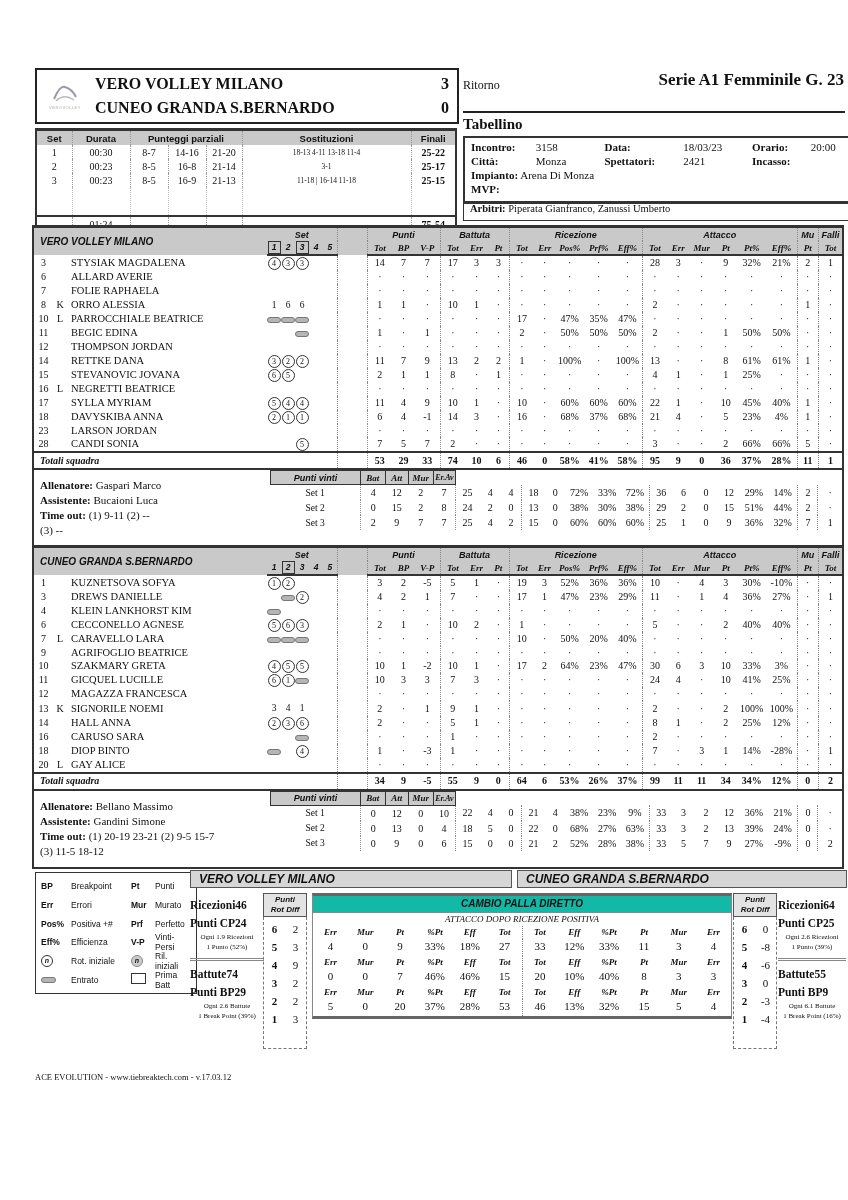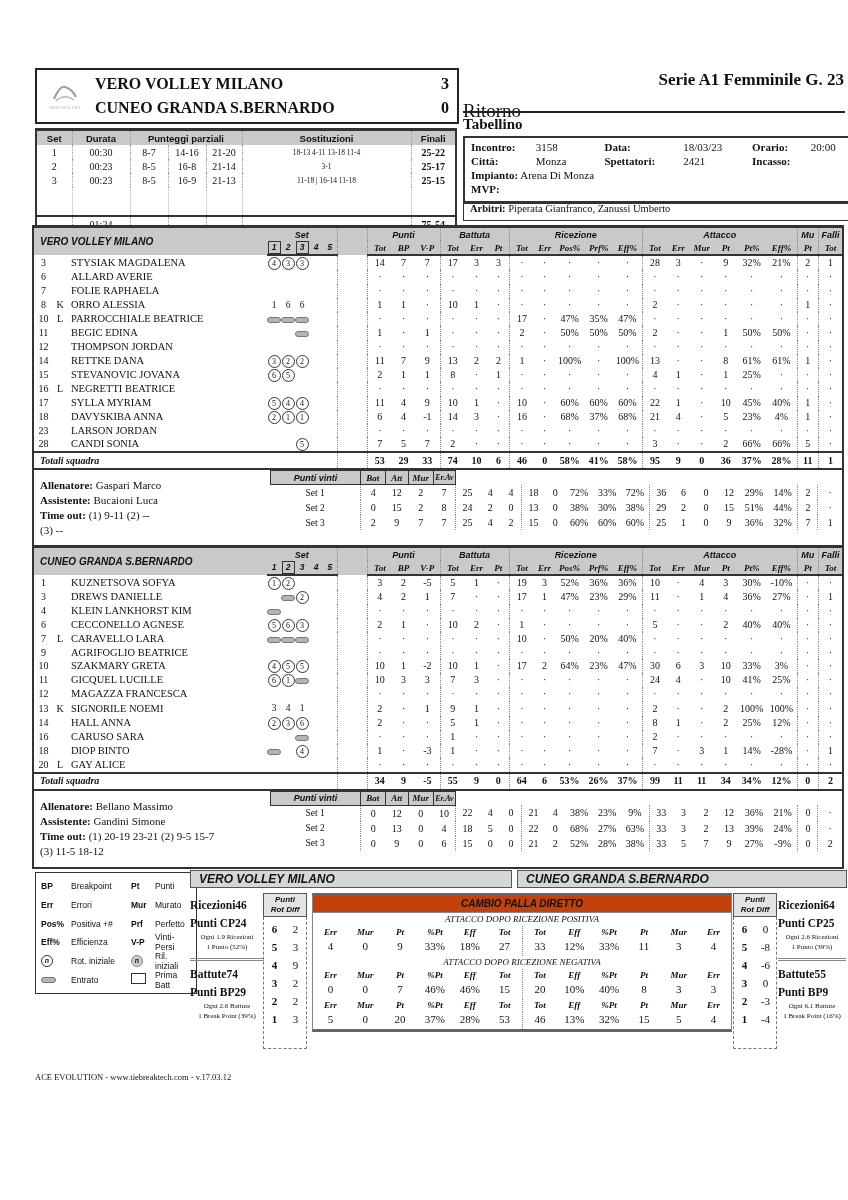--- a/index.html
+++ b/index.html
@@ -8,21 +8,21 @@
 
   
   #score-box{position:absolute;left:35px;top:68px;width:420px;height:52px;border:2px solid #222;display:flex;}
   #logo-cell{width:56px;border-right:0;display:flex;flex-direction:column;align-items:center;justify-content:center;}
   #logo-cell svg{display:block;}
   #logo-cell .logo-txt{font-family:"Liberation Sans",sans-serif;font-size:4px;color:#aaa;letter-spacing:.5px;}
   #team-lines{flex:1;display:flex;flex-direction:column;justify-content:space-around;padding:2px 8px 2px 2px;}
   .team-line{display:flex;justify-content:space-between;align-items:center;font-weight:bold;font-size:16px;}
   
   #league{position:absolute;top:70px;right:4px;font-size:17px;font-weight:bold;}
-  #round{position:absolute;top:100px;left:463px;font-size:19px;}
+  #round{position:absolute;top:78px;left:463px;font-size:12px;}
   #rule{position:absolute;top:111px;left:463px;width:382px;border-top:2.5px solid #222;}
   #tabellino-title{position:absolute;top:116px;left:463px;font-size:15px;font-weight:bold;}
   #info-box{position:absolute;top:136px;left:463px;width:380px;height:60px;border:2px solid #333;padding:2px 6px;font-size:11px;line-height:14px;}
   .info-lab{display:inline-block;font-weight:bold;}
   #arbitri-box{position:absolute;top:201px;left:463px;width:380px;height:16px;border:1.5px solid #333;padding:1px 6px;font-size:10.5px;}
 
   
   #set-table{position:absolute;left:35px;top:128px;}
   #set-table table{border-collapse:collapse;table-layout:fixed;width:420px;border:2px solid #333;border-top:3px solid #333;}
   #set-table th{background:#c9c9c9;font-family:"Liberation Sans",sans-serif;font-size:9.5px;font-weight:bold;height:14px;border-left:1px dotted #999;padding:0;}
@@ -92,21 +92,21 @@
   .rot{position:absolute;top:893px;width:44px;}
   .rot .rot-hd{border:1px solid #555;background:#e3e3e3;font-family:"Liberation Sans",sans-serif;font-style:italic;font-weight:bold;font-size:8px;text-align:center;line-height:10px;padding:1px 0;}
   .rot .rot-bd{border:1px dashed #777;border-top:none;height:128px;padding-top:3px;}
   .rot-row{display:flex;height:18px;line-height:18px;font-size:11px;}
   .rot-row .r1{width:50%;text-align:center;font-weight:bold;}
   .rot-row .r2{width:50%;text-align:center;}
   #rot-home{left:263px;}
   #rot-away{left:733px;}
 
   #center-box{position:absolute;left:312px;top:893px;width:418px;border-left:1px solid #888;border-right:1px solid #888;border-top:3px solid #666;border-bottom:3px solid #666;}
-  .cb-title{background:#c2410c;border-bottom:1px solid #888;font-family:"Liberation Sans",sans-serif;font-weight:bold;font-style:italic;font-size:10px;text-align:center;height:16px;line-height:16px;}
+  .cb-title{background:#14b8a6;border-bottom:1px solid #888;font-family:"Liberation Sans",sans-serif;font-weight:bold;font-style:italic;font-size:10px;text-align:center;height:16px;line-height:16px;}
   .cb-sub{font-style:italic;font-size:9px;text-align:center;height:13px;line-height:13px;}
   .cb-grid{display:grid;grid-template-columns:repeat(12,1fr);}
   .cb-grid.hdr div{font-style:italic;font-weight:bold;font-size:9px;height:13px;line-height:13px;text-align:center;}
   .cb-grid.val div{font-size:11px;height:17px;line-height:15px;text-align:center;}
   .cb-grid div:nth-child(7){border-left:1px dotted #888;}
   .cb-contra{background:#d6d6d6;border-top:2px solid #666;border-bottom:1px solid #888;font-family:"Liberation Sans",sans-serif;font-weight:bold;font-style:italic;font-size:10px;text-align:center;height:16px;line-height:16px;}
 
   #footer{position:absolute;left:35px;top:1072px;font-size:8.5px;}
 </style>
 </head>
@@ -1693,21 +1693,20 @@
         <div>33%</div>
         <div>18%</div>
         <div>27</div>
         <div>33</div>
         <div>12%</div>
         <div>33%</div>
         <div>11</div>
         <div>3</div>
         <div>4</div>
       </div>
-      <div class="cb-sub">ATTACCO DOPO RICEZIONE NEGATIVA</div>
       <div class="cb-grid hdr">
         <div>Err</div>
         <div>Mur</div>
         <div>Pt</div>
         <div>%Pt</div>
         <div>Eff</div>
         <div>Tot</div>
         <div>Tot</div>
         <div>Eff</div>
         <div>%Pt</div>

